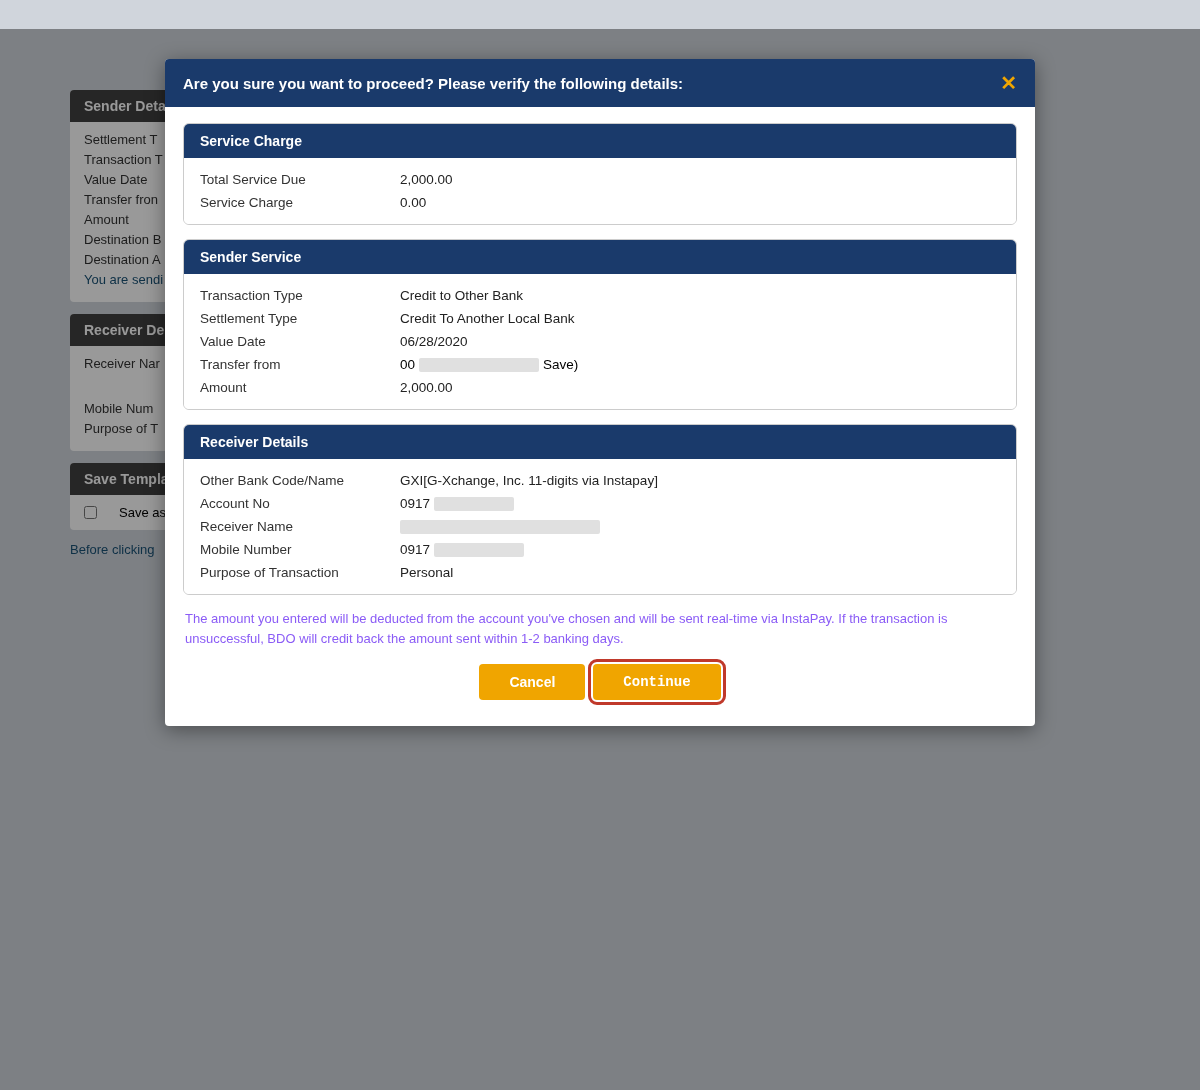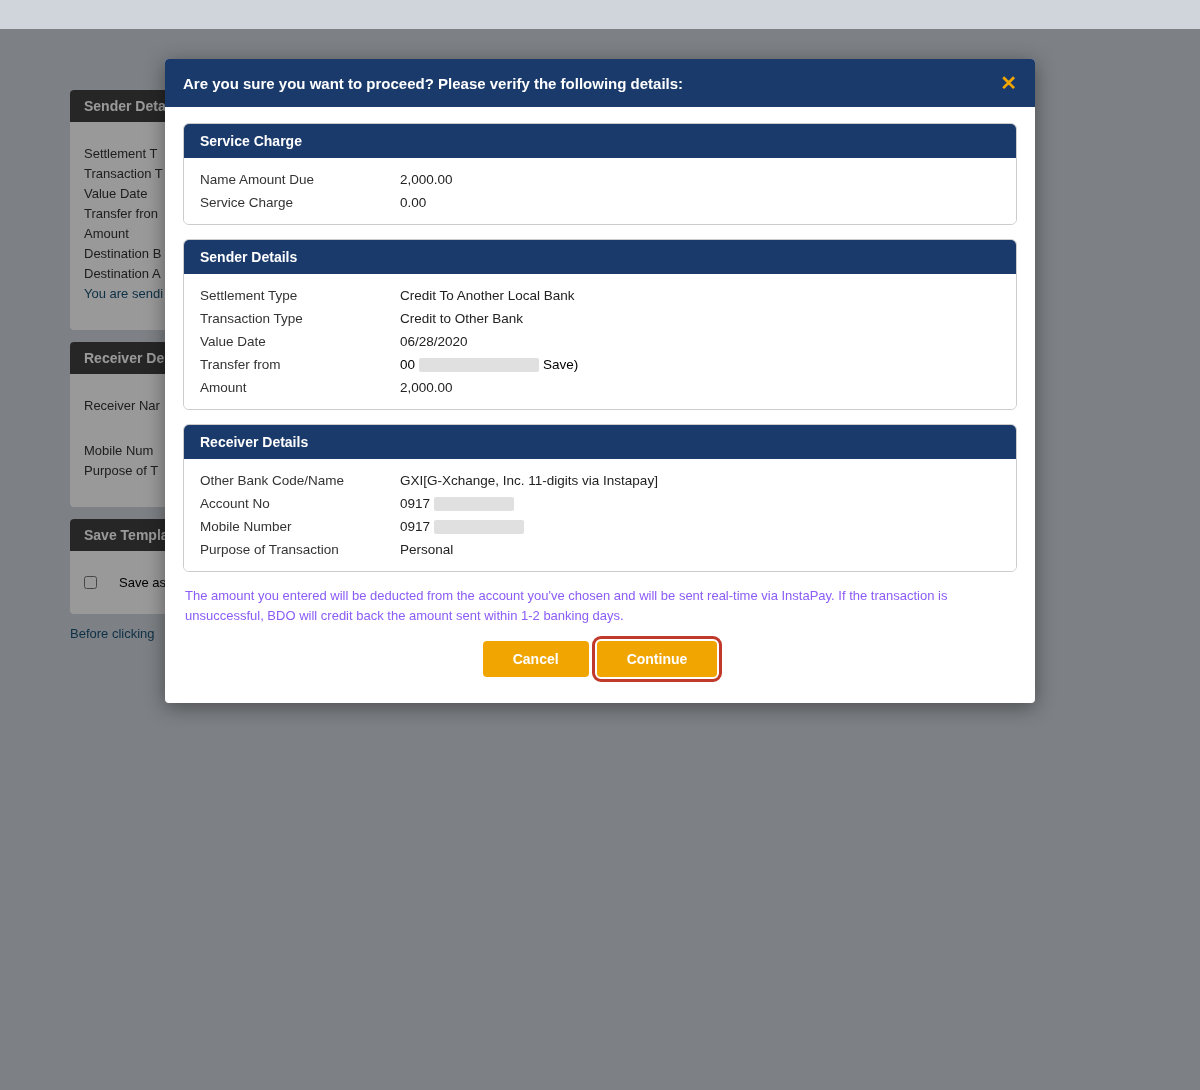--- a/index.html
+++ b/index.html
@@ -30,21 +30,21 @@
 
     .bg-section-header {
       background: #404040;
       color: white;
       font-weight: bold;
       font-size: 14px;
       padding: 8px 14px;
     }
 
     .bg-section-content {
-      padding: 24px 14px;
+      padding: 10px 14px;
     }
 
     .bg-row {
       display: flex;
       margin-bottom: 5px;
       font-size: 13px;
       color: #333;
     }
 
     .bg-link {
@@ -193,20 +193,21 @@
       background: #f0a500;
       color: white;
       border: none;
       border-radius: 4px;
       padding: 10px 30px;
       font-size: 14px;
       font-weight: bold;
       cursor: pointer;
       outline: 3px solid #c0392b;
       outline-offset: 2px;
+      font-family: Liberation Mono, monospace;
     }
 
     
     .transfer-from-value {
       display: flex;
       align-items: center;
       gap: 4px;
     }
   </style>
 </head>
@@ -281,40 +282,40 @@
       <span>Are you sure you want to proceed? Please verify the following details:</span>
       <span class="modal-close">✕</span>
     </div>
 
     <div class="modal-body">
 
       <div class="card">
         <div class="card-header">Service Charge</div>
         <div class="card-body">
           <div class="detail-row">
-            <span class="detail-label">Name Amount Due</span>
+            <span class="detail-label">Total Service Due</span>
             <span class="detail-value">2,000.00</span>
           </div>
           <div class="detail-row">
             <span class="detail-label">Service Charge</span>
             <span class="detail-value">0.00</span>
           </div>
         </div>
       </div>
 
       <div class="card">
-        <div class="card-header">Sender Details</div>
+        <div class="card-header">Sender Service</div>
         <div class="card-body">
+          <div class="detail-row">
+            <span class="detail-label">Transaction Type</span>
+            <span class="detail-value">Credit to Other Bank</span>
+          </div>
           <div class="detail-row">
             <span class="detail-label">Settlement Type</span>
             <span class="detail-value">Credit To Another Local Bank</span>
-          </div>
-          <div class="detail-row">
-            <span class="detail-label">Transaction Type</span>
-            <span class="detail-value">Credit to Other Bank</span>
           </div>
           <div class="detail-row">
             <span class="detail-label">Value Date</span>
             <span class="detail-value">06/28/2020</span>
           </div>
           <div class="detail-row">
             <span class="detail-label">Transfer from</span>
             <div class="transfer-from-value">
               <span>00</span>
               <span class="detail-value-redacted" style="width: 120px;"></span>
@@ -334,20 +335,24 @@
           <div class="detail-row">
             <span class="detail-label">Other Bank Code/Name</span>
             <span class="detail-value">GXI[G-Xchange, Inc. 11-digits via Instapay]</span>
           </div>
           <div class="detail-row">
             <span class="detail-label">Account No</span>
             <span class="detail-value">0917</span>
             <span class="detail-value-redacted" style="width:80px; margin-left:4px;"></span>
           </div>
           <div class="detail-row">
+            <span class="detail-label">Receiver Name</span>
+            <span class="detail-value-redacted" style="width:200px;"></span>
+          </div>
+          <div class="detail-row">
             <span class="detail-label">Mobile Number</span>
             <span class="detail-value">0917</span>
             <span class="detail-value-redacted" style="width:90px; margin-left:4px;"></span>
           </div>
           <div class="detail-row">
             <span class="detail-label">Purpose of Transaction</span>
             <span class="detail-value">Personal</span>
           </div>
         </div>
       </div>

